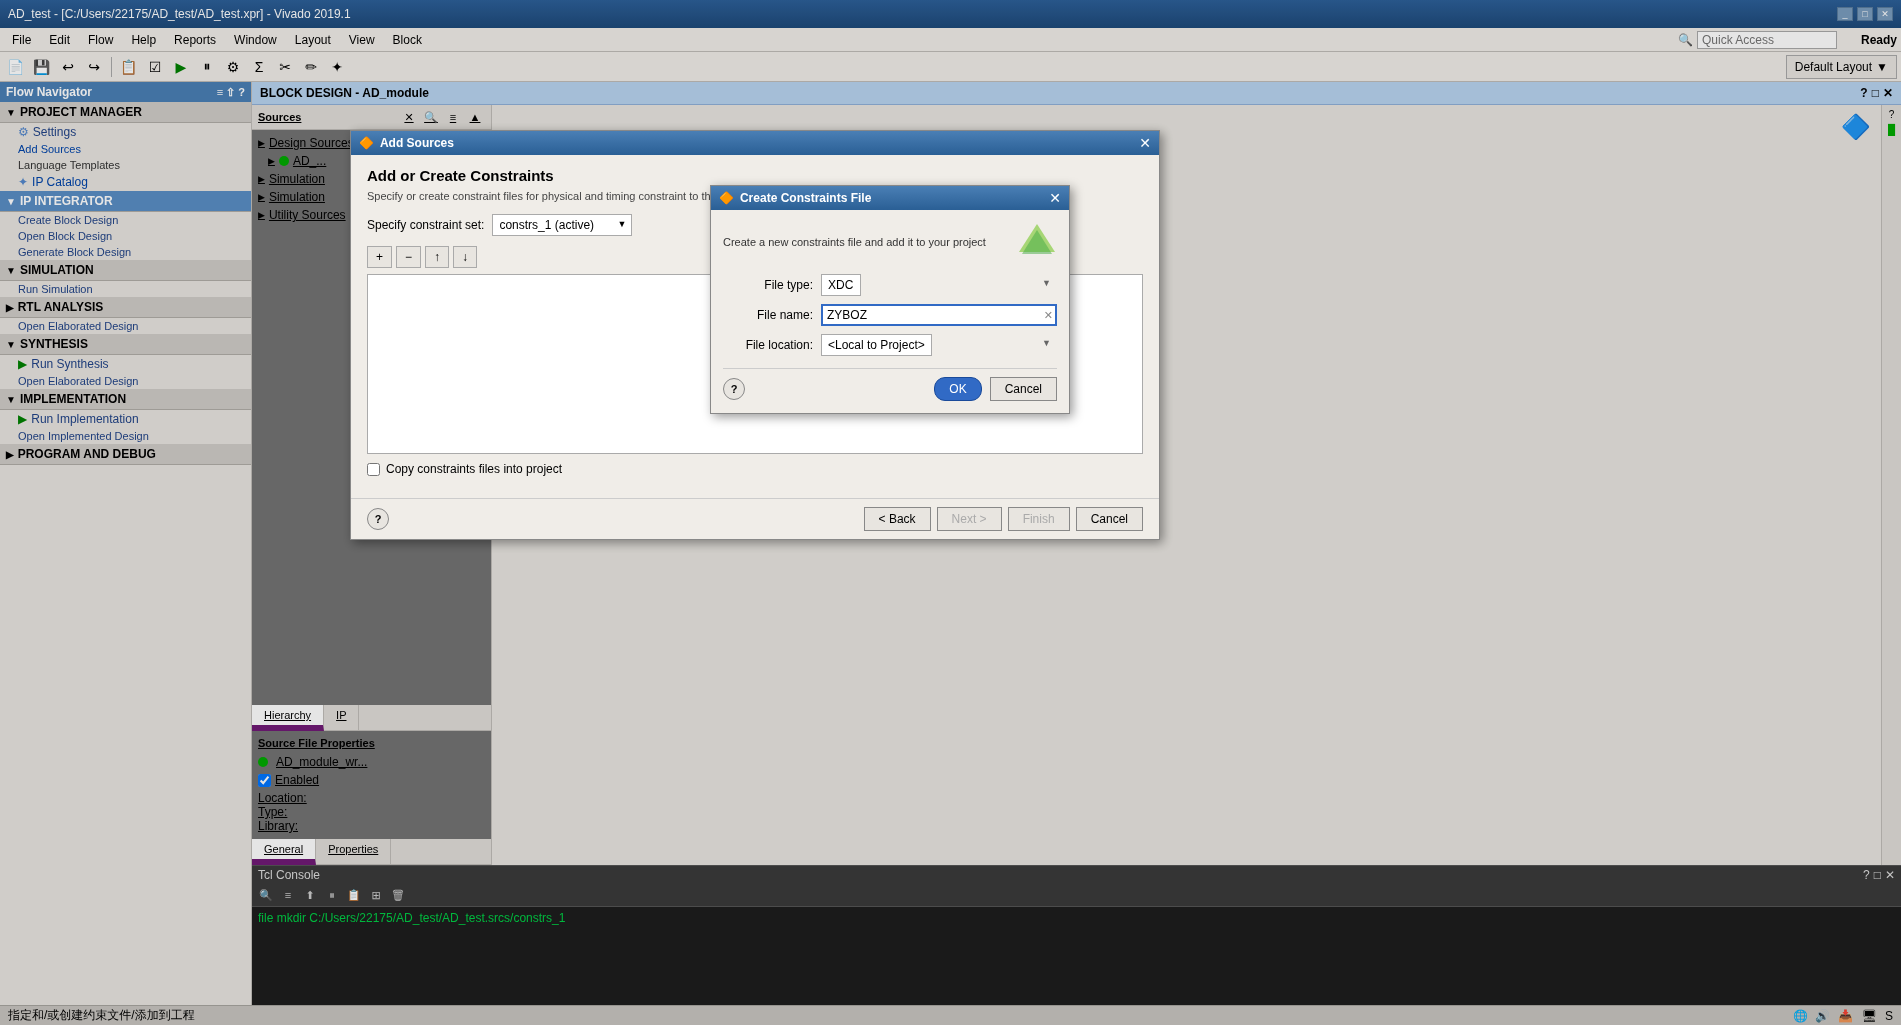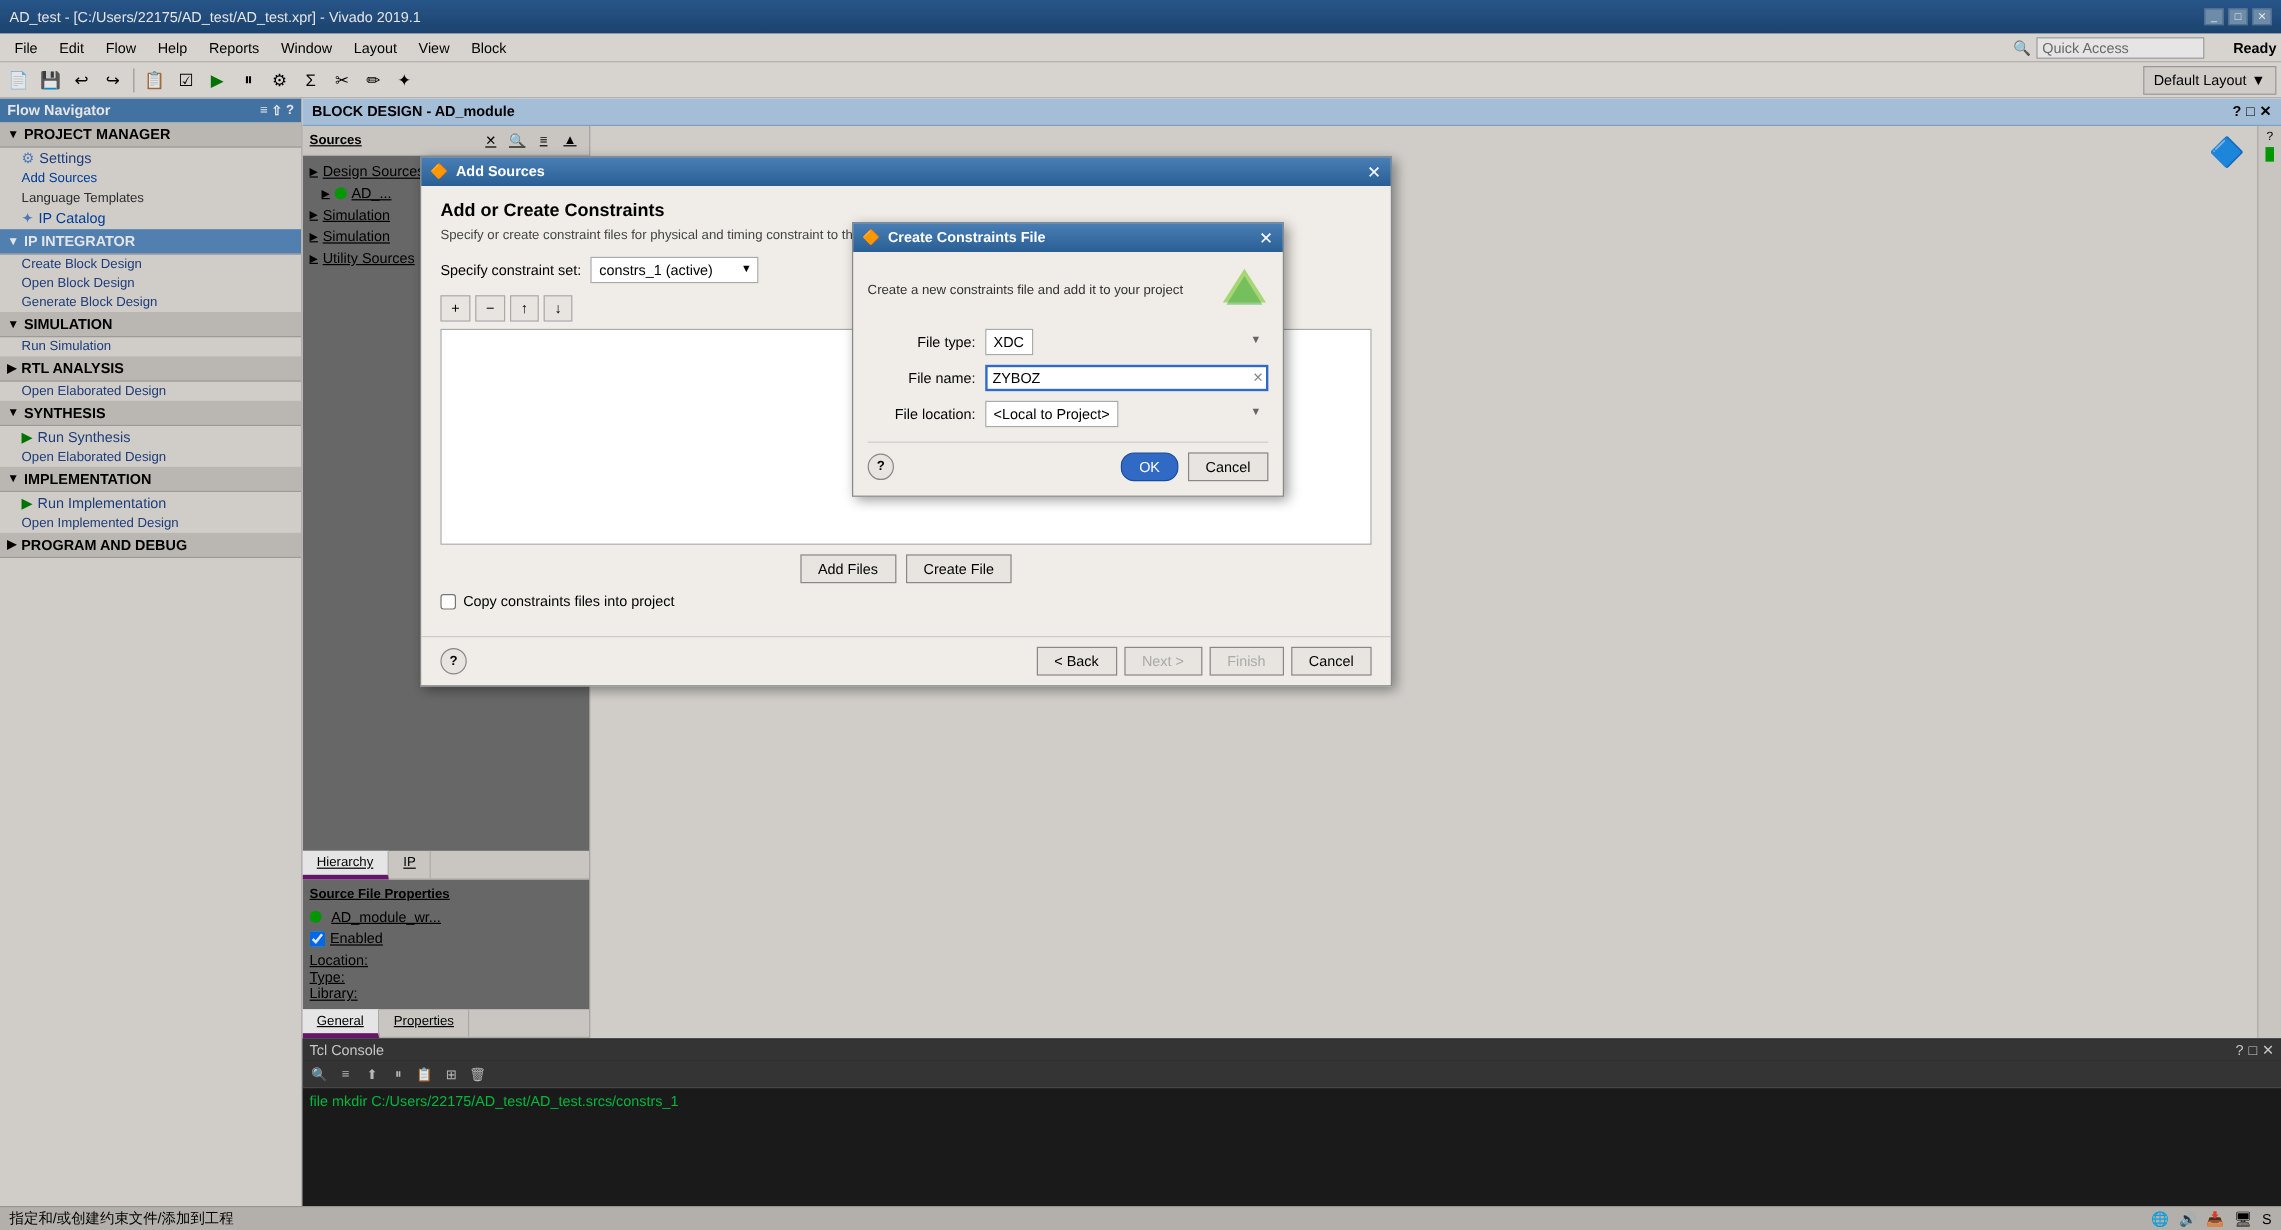--- a/index.html
+++ b/index.html
@@ -227,21 +227,21 @@
     .btn { padding: 4px 14px; border: 1px solid #888; background: #e8e5e0; cursor: pointer; font-size: 12px; }
     .btn-primary { background: #316ac5; color: white; border-color: #1a4a9a; border-radius: 11px; }
     .btn-disabled { color: #aaa; cursor: default; }
 
     
     .gen-btn-row { display: flex; gap: 8px; justify-content: center; margin-bottom: 8px; }
 
     
     .tab-row { display: flex; background: #e0ddd8; border-bottom: 1px solid #c0bdb8; }
     .tab { padding: 4px 12px; font-size: 11px; cursor: pointer; border-right: 1px solid #c0bdb8; }
-    .tab.active { background: white; border-bottom: 4px solid #701a75; margin-bottom: -1px; }
+    .tab.active { background: white; border-bottom: 6px solid #701a75; margin-bottom: -1px; }
 
     
     #create-constraints-dialog {
       position: fixed;
       top: 185px;
       left: 710px;
       width: 360px;
       background: #f0ede8;
       border: 1px solid #888;
       box-shadow: 3px 3px 10px rgba(0,0,0,0.4);
@@ -574,24 +574,20 @@
     <div class="file-toolbar">
       <button class="file-tb-btn">+</button>
       <button class="file-tb-btn">−</button>
       <button class="file-tb-btn">↑</button>
       <button class="file-tb-btn">↓</button>
     </div>
 
     <div class="file-list-area">
     </div>
 
-    <div class="gen-btn-row">
-      <button class="btn">Add Files</button>
-      <button class="btn">Create File</button>
-    </div>
 
     <div class="copy-constraints-row">
       <input type="checkbox" style="">
       <span>Copy constraints files into project</span>
     </div>
   </div>
 
   <div class="dialog-bottom-actions">
     <button class="help-btn">?</button>
     <div class="nav-buttons">

